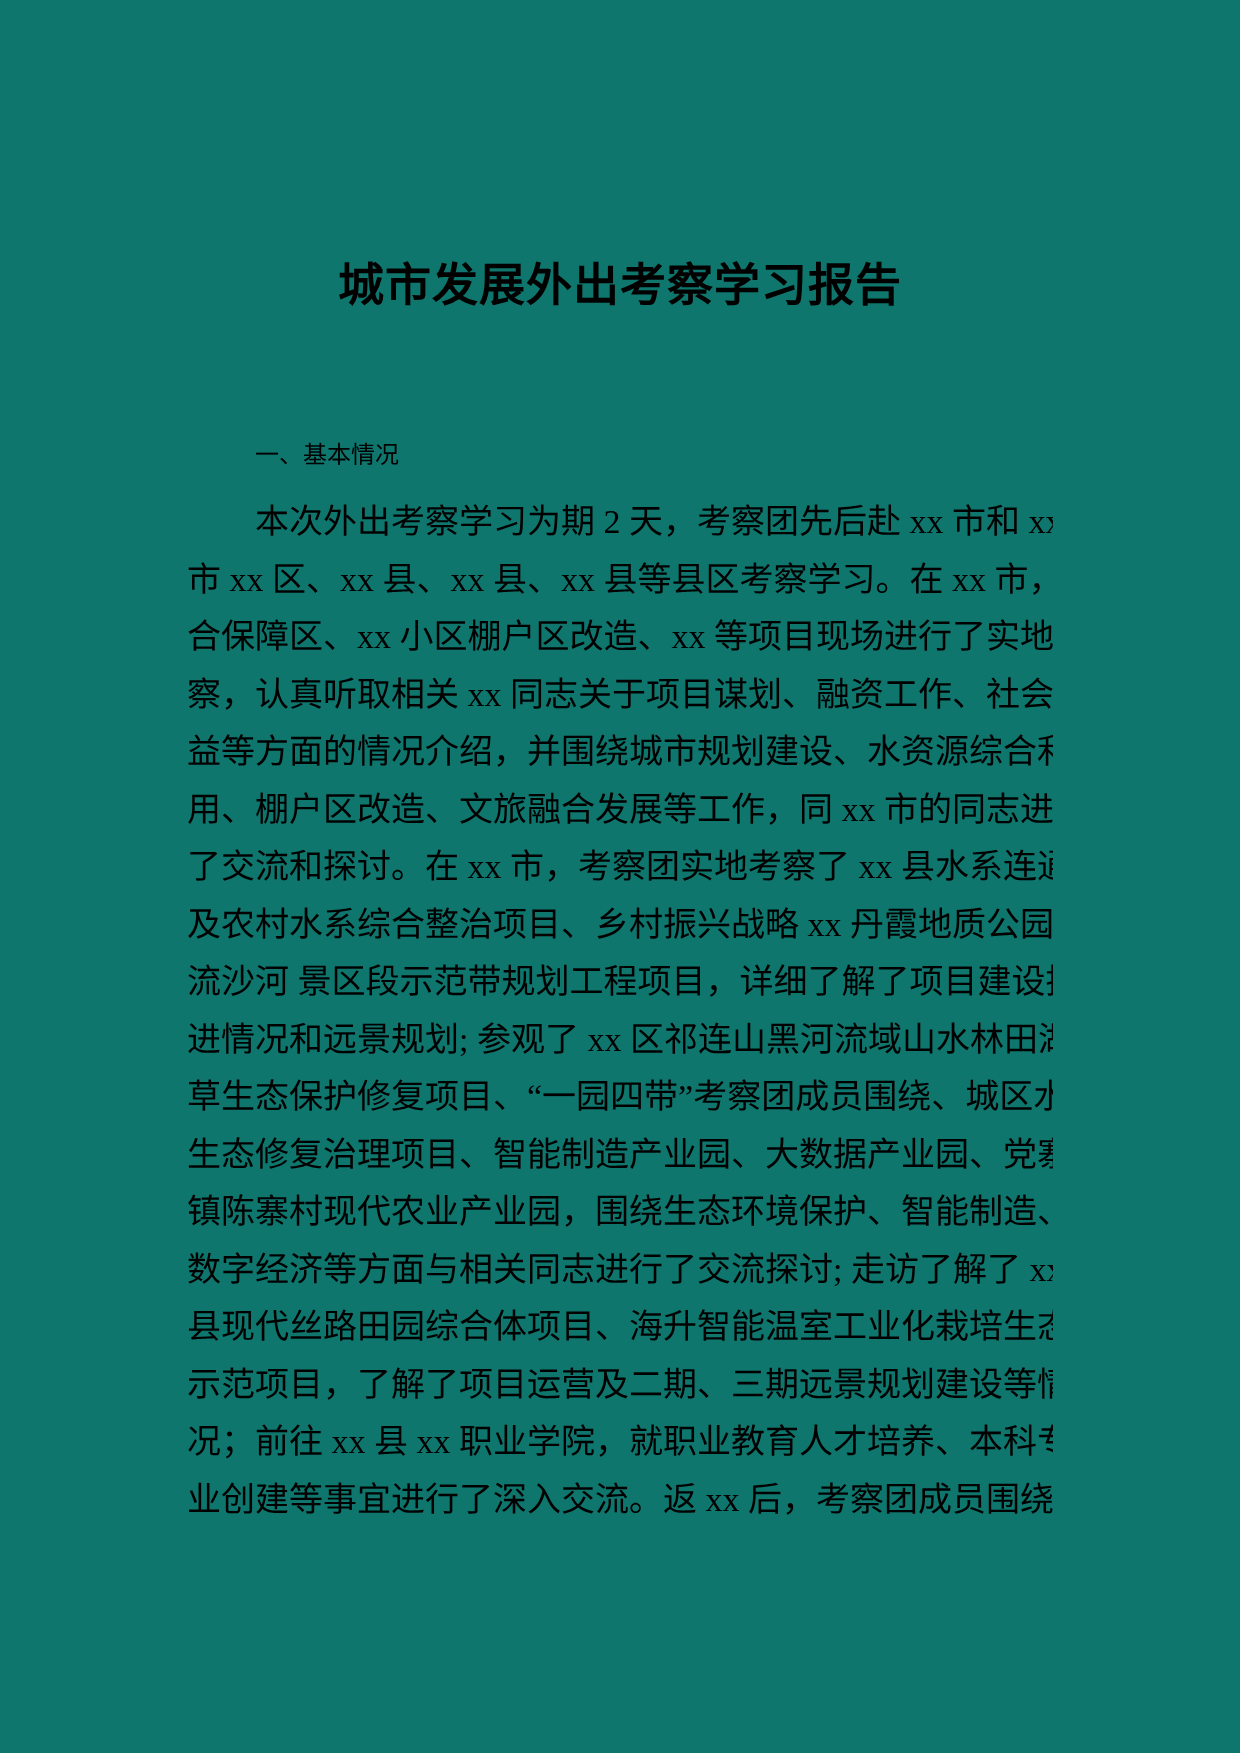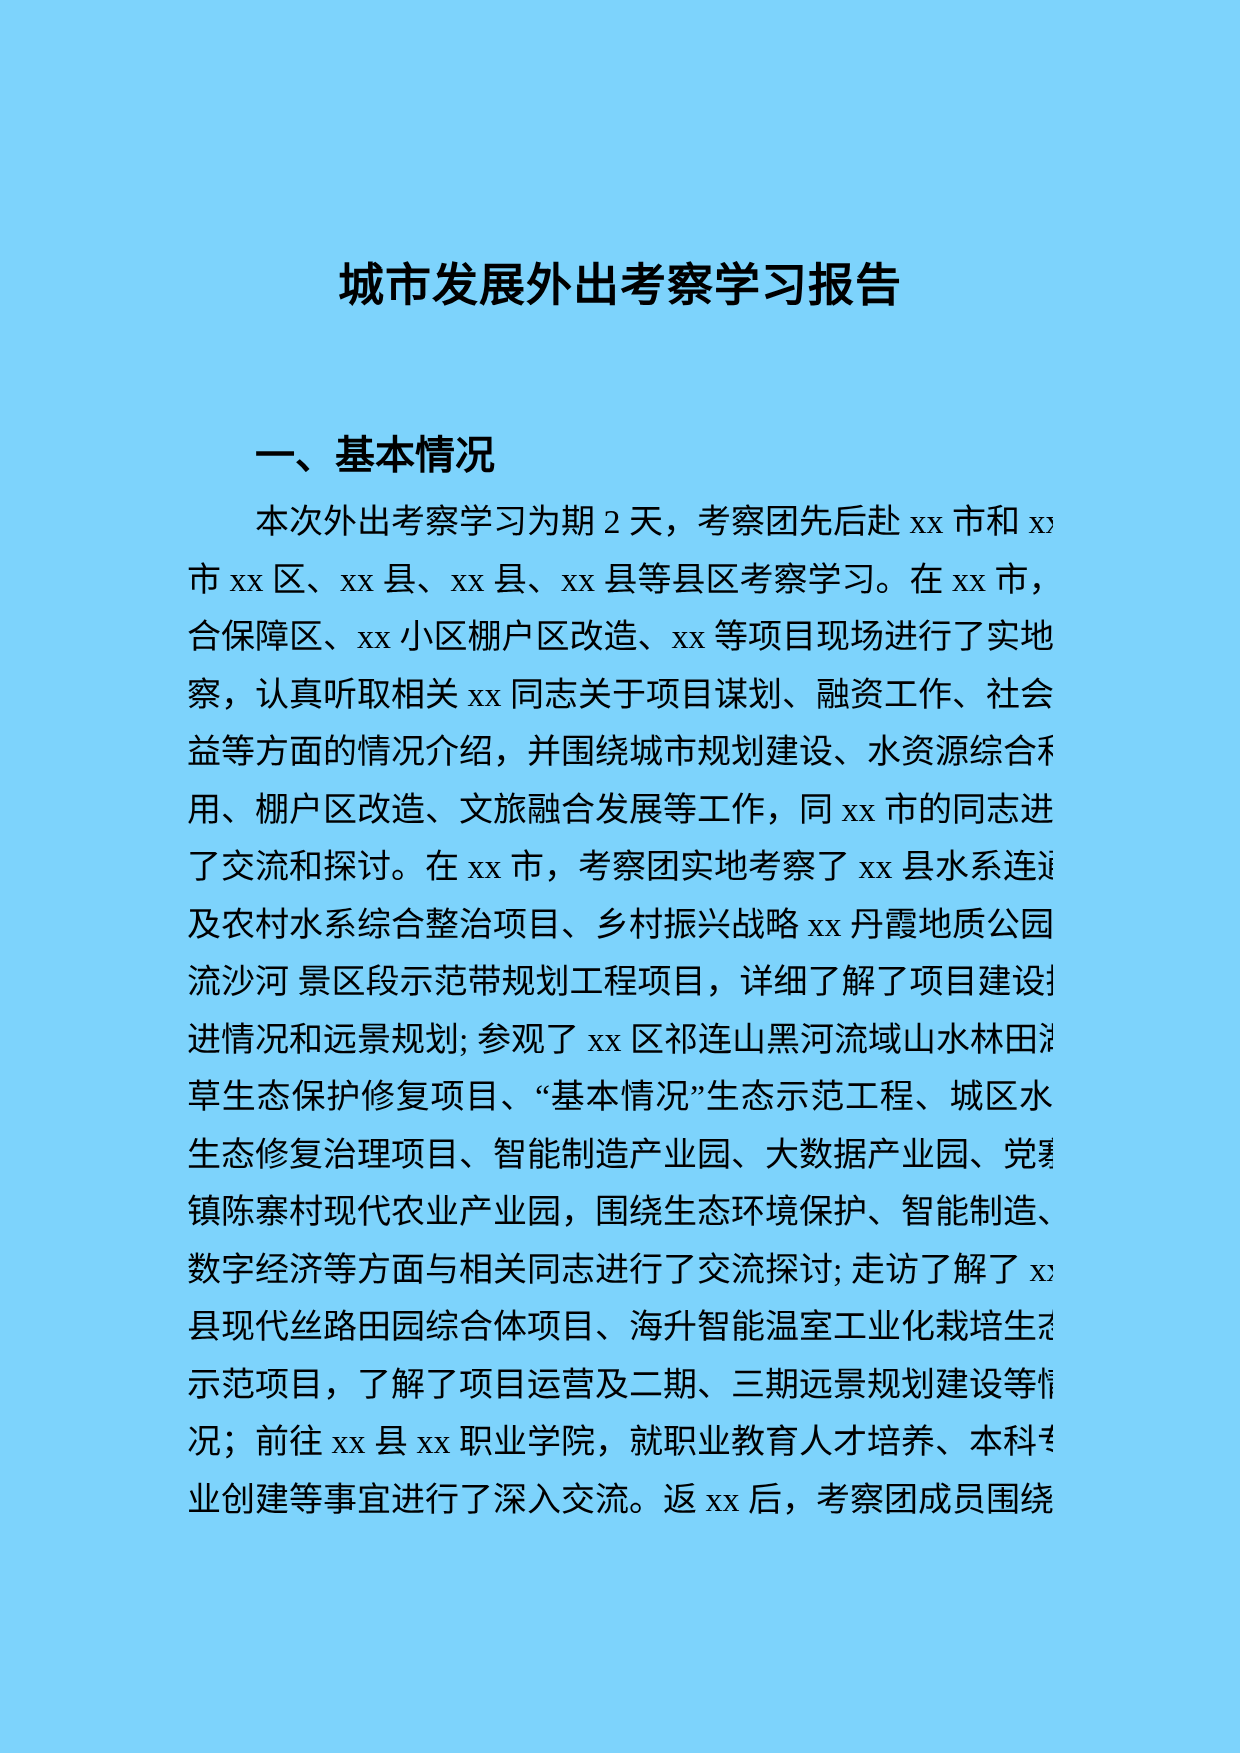--- a/index.html
+++ b/index.html
@@ -6,38 +6,38 @@
   html, body { background: #ffffff; }
   body {
     width: 1240px;
     font-family: "Liberation Serif", "DejaVu Serif", serif;
     color: #000000;
   }
   .page {
     position: relative;
     width: 1240px;
     height: 1753px;
-    background: #7dd3fc;
+    background: #0f766e;
     padding: 257px 187px 0 187px;
     overflow: hidden;
   }
   .doc-title {
     font-family: "Liberation Sans", "DejaVu Sans", sans-serif;
     font-weight: 700;
     font-size: 46px;
     line-height: 56px;
     text-align: center;
     letter-spacing: 1px;
     white-space: nowrap;
   }
   .section-heading {
     margin-top: 114px;
     font-family: "Liberation Sans", "DejaVu Sans", sans-serif;
-    font-weight: 700;
-    font-size: 40px;
+    font-weight: 400;
+    font-size: 24px;
     line-height: 56px;
     text-indent: 68px;
     white-space: nowrap;
   }
   .paragraph {
     margin-top: 10px;
     font-family: "Liberation Serif", "DejaVu Serif", serif;
     font-size: 34px;
   }
   .paragraph .line {
@@ -65,21 +65,21 @@
       <div class="line">本次外出考察学习为期 2 天，考察团先后赴 xx 市和 xx</div>
       <div class="line">市 xx 区、xx 县、xx 县、xx 县等县区考察学习。在 xx 市，考</div>
       <div class="line">合保障区、xx 小区棚户区改造、xx 等项目现场进行了实地考</div>
       <div class="line">察，认真听取相关 xx 同志关于项目谋划、融资工作、社会效</div>
       <div class="line">益等方面的情况介绍，并围绕城市规划建设、水资源综合利</div>
       <div class="line">用、棚户区改造、文旅融合发展等工作，同 xx 市的同志进行</div>
       <div class="line">了交流和探讨。在 xx 市，考察团实地考察了 xx 县水系连通</div>
       <div class="line">及农村水系综合整治项目、乡村振兴战略 xx 丹霞地质公园至</div>
       <div class="line">流沙河 景区段示范带规划工程项目，详细了解了项目建设推</div>
       <div class="line">进情况和远景规划; 参观了 xx 区祁连山黑河流域山水林田湖</div>
-      <div class="line">草生态保护修复项目、“基本情况”生态示范工程、城区水</div>
+      <div class="line">草生态保护修复项目、“一园四带”考察团成员围绕、城区水</div>
       <div class="line">生态修复治理项目、智能制造产业园、大数据产业园、党寨</div>
       <div class="line">镇陈寨村现代农业产业园，围绕生态环境保护、智能制造、</div>
       <div class="line">数字经济等方面与相关同志进行了交流探讨; 走访了解了 xx</div>
       <div class="line">县现代丝路田园综合体项目、海升智能温室工业化栽培生态</div>
       <div class="line">示范项目，了解了项目运营及二期、三期远景规划建设等情</div>
       <div class="line">况；前往 xx 县 xx 职业学院，就职业教育人才培养、本科专</div>
       <div class="line">业创建等事宜进行了深入交流。返 xx 后，考察团成员围绕 xx</div>
     </div>
 </div>
 

